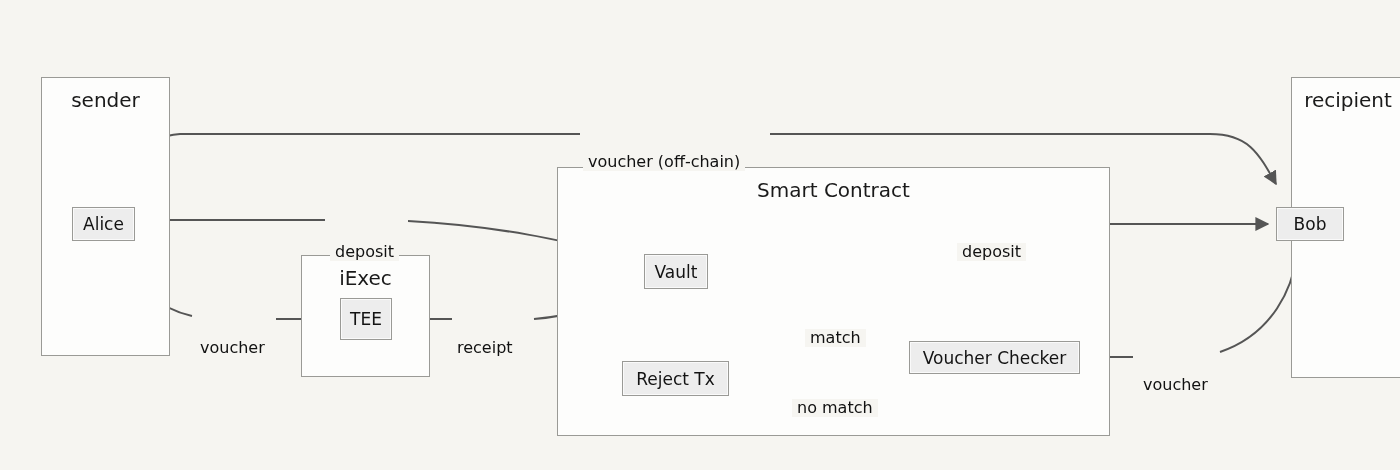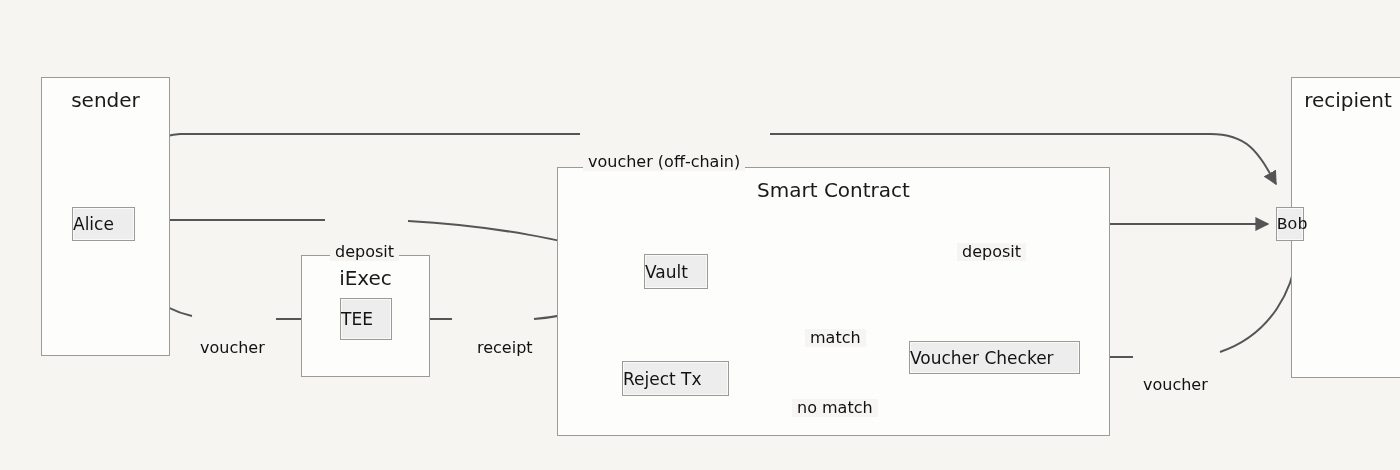--- a/index.html
+++ b/index.html
@@ -37,20 +37,21 @@
     top: 10px;
     left: 0;
   }
   .node {
     position: absolute;
     background: #ededed;
     border: 1px solid #9a9a96;
     box-sizing: border-box;
     display: flex;
     align-items: center;
+    justify-content: center;
     font-size: 17px;
     color: #131313;
     box-shadow: 0 0 0 1px #fafafa inset;
   }
   .edge-label {
     position: absolute;
     font-size: 16px;
     color: #111111;
     background: #f6f5f1;
     padding: 0 5px;
@@ -142,33 +143,33 @@
   </div>
 
   <div class="node" style="left:909px; top:341px; width:171px; height:33px;">
     <span>Voucher Checker</span>
   </div>
 
   <div class="node" style="left:622px; top:361px; width:107px; height:35px;">
     <span>Reject Tx</span>
   </div>
 
-  <div class="node" style="left:1276px; top:207px; width:28px; height:34px;font-family:Liberation Mono, monospace;">
+  <div class="node" style="left:1276px; top:207px; width:68px; height:34px;">
     <span>Bob</span>
   </div>
 
   <div class="edge-label" style="left:583px; top:134px;">voucher (off-chain)</div>
 
   <div class="edge-label" style="left:330px; top:224px;">deposit</div>
 
   <div class="edge-label" style="left:957px; top:224px;">deposit</div>
 
   <div class="edge-label" style="left:1138px; top:357px;">voucher</div>
 
   <div class="edge-label" style="left:805px; top:310px;">match</div>
 
   <div class="edge-label" style="left:792px; top:380px;">no match</div>
 
-  <div class="edge-label" style="left:472px; top:320px;text-align:right;">receipt</div>
+  <div class="edge-label" style="left:452px; top:320px;text-align:right;">receipt</div>
 
   <div class="edge-label" style="left:195px; top:320px;">voucher</div>
 
 </div>
 
 </body></html>

